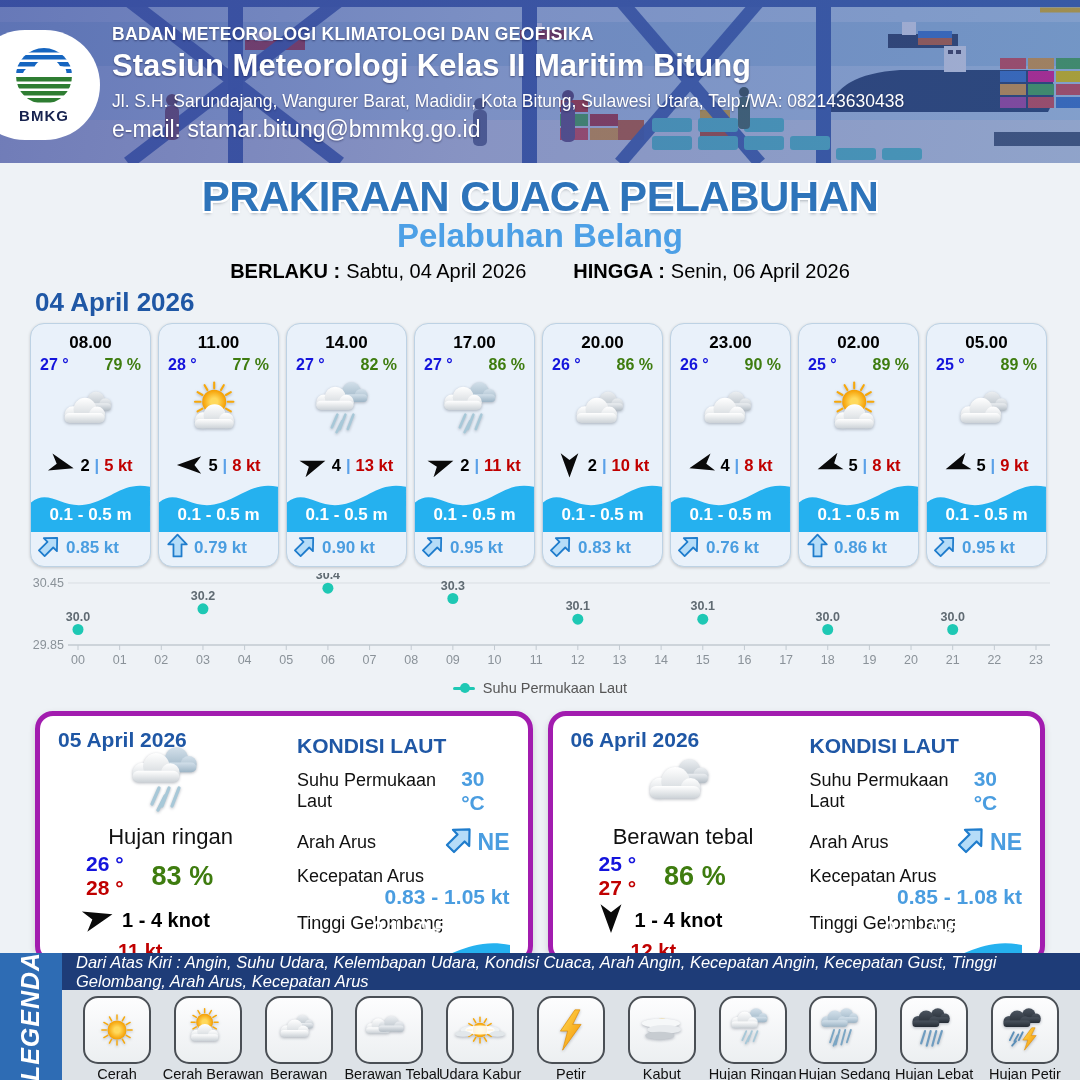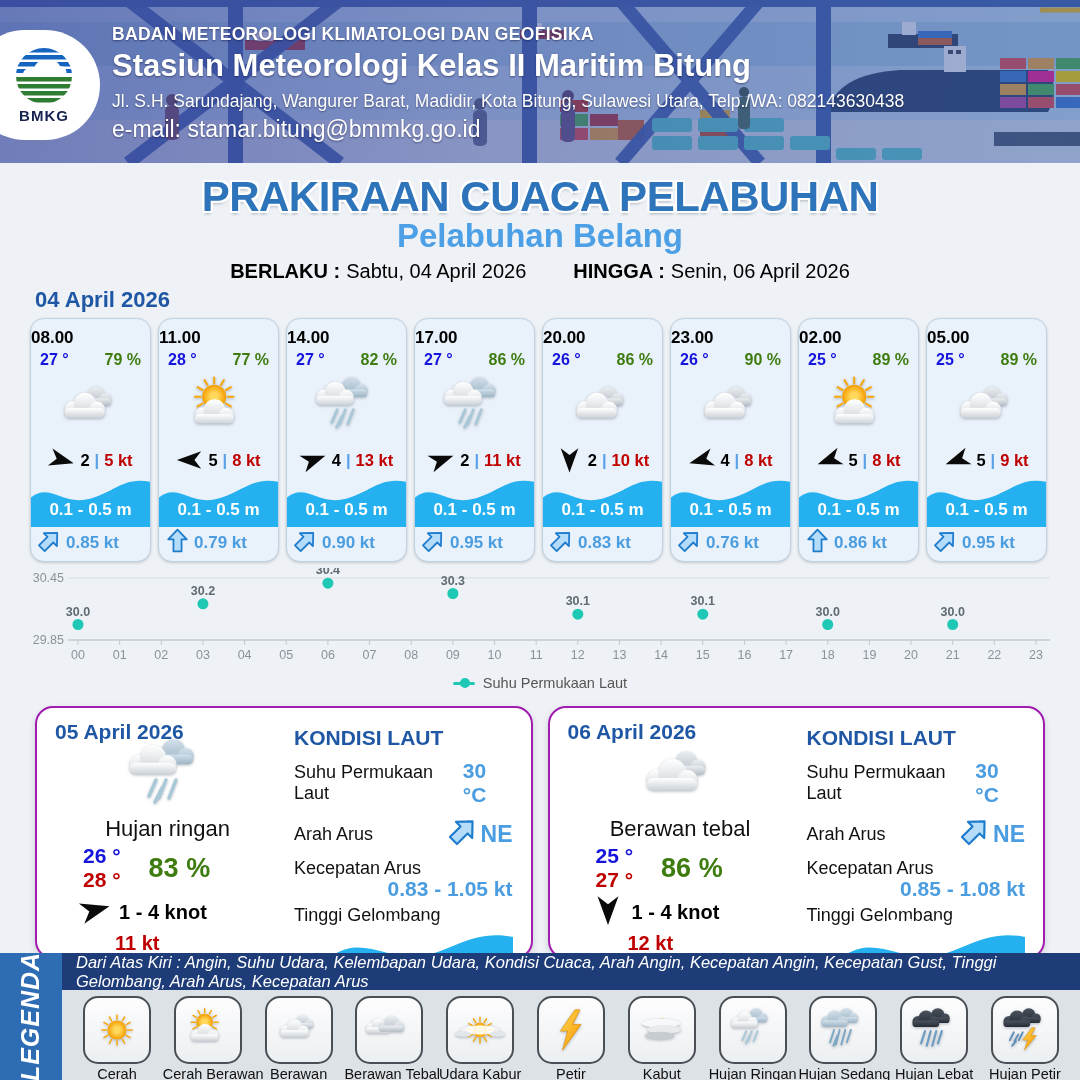--- a/index.html
+++ b/index.html
@@ -18,26 +18,26 @@
   .hdr-email{font-size:23px;margin-top:4px;}
 
   
   .title-sec{padding-top:12px;text-align:center;}
   .main-title{font-size:42px;line-height:44px;font-weight:bold;color:#2e74ba;letter-spacing:-.5px;
     text-shadow:-2px -2px 0 #fff,2px -2px 0 #fff,-2px 2px 0 #fff,2px 2px 0 #fff,0 3px 3px rgba(120,130,140,.55);}
   .sub-title{font-size:33px;line-height:34px;font-weight:bold;color:#4da0e6;}
   .validity{margin-top:7px;display:flex;justify-content:center;gap:47px;font-size:20px;color:#000;}
   .validity b{font-weight:bold;}
   .validity span.val{font-weight:normal;margin-left:6px;}
-  .day-label{margin:4px 0 0 35px;font-size:22px;font-weight:bold;color:#1f57a5;}
+  .day-label{margin:4px 0 0 35px;font-size:26px;font-weight:bold;color:#1f57a5;}
 
   
   .cards-row{display:flex;gap:7px;margin:5px 30px 0 30px;}
   .fcard{width:121px;height:244px;background:#e9f1fa;border:1px solid #bdd2e4;border-radius:14px;box-shadow:0 1px 3px rgba(0,0,0,.18);overflow:hidden;display:flex;flex-direction:column;box-sizing:border-box;}
-  .fc-time{text-align:left;font-weight:bold;font-size:17px;color:#000;margin-top:9px;}
+  .fc-time{text-align:center;font-weight:bold;font-size:17px;color:#000;margin-top:9px;}
   .fc-th{display:flex;justify-content:space-between;padding:0 9px;font-size:16px;font-weight:bold;margin-top:3px;}
   .fc-temp{color:#1414dc;}
   .fc-hum{color:#3e7c0f;}
   .fc-icon{height:82px;display:flex;align-items:center;justify-content:center;}
   .fc-wind{display:flex;align-items:center;justify-content:center;gap:5px;font-size:16.5px;font-weight:bold;height:28px;}
   .fc-wind .dart{display:inline-flex;}
   .fc-sep{color:#5aa0e8;font-weight:bold;}
   .fc-gust{color:#c00000;}
   .fc-wave{position:relative;height:54px;margin-top:auto;}
   .fc-wave svg{position:absolute;inset:0;}
@@ -46,21 +46,21 @@
 
   
   .chart-wrap{margin:6px 30px 0 30px;}
   .chart-legend{display:flex;align-items:center;justify-content:center;gap:8px;height:22px;}
   .cl-line{position:relative;width:22px;height:3px;background:#1ec8b4;border-radius:2px;}
   .cl-line::after{content:"";position:absolute;left:7px;top:-3.5px;width:10px;height:10px;border-radius:50%;background:#1ec8b4;}
   .cl-label{font-size:14.5px;color:#555;}
 
   
   .day-row{display:flex;gap:15px;margin:12px 35px 0 35px;}
-  .dcard{width:505px;height:253px;background:#fff;border:2px solid #a21caf;border-radius:18px;box-shadow:0 3px 7px rgba(0,0,0,.14);box-sizing:border-box;padding:12px 18px;display:flex;}
+  .dcard{width:505px;height:253px;background:#fff;border:5px solid #a21caf;border-radius:18px;box-shadow:0 3px 7px rgba(0,0,0,.14);box-sizing:border-box;padding:12px 18px;display:flex;}
   .dc-left{width:225px;display:flex;flex-direction:column;}
   .dc-date{font-size:21px;font-weight:bold;color:#1f57a5;}
   .dc-icon{height:86px;display:flex;align-items:center;justify-content:center;margin-top:-6px;}
   .dc-cond{text-align:center;font-size:22px;color:#111;margin-top:-2px;}
   .dc-temps{display:flex;align-items:center;margin-top:2px;}
   .dc-tcol{display:flex;flex-direction:column;margin-left:28px;line-height:24px;}
   .dc-tday{color:#1414dc;font-weight:bold;font-size:21px;}
   .dc-tnight{color:#c00000;font-weight:bold;font-size:21px;}
   .dc-hum{color:#3e7c0f;font-weight:bold;font-size:27px;margin-left:28px;}
   .dc-wind{display:flex;align-items:center;gap:8px;margin:6px 0 0 24px;font-size:20px;font-weight:bold;color:#000;}

